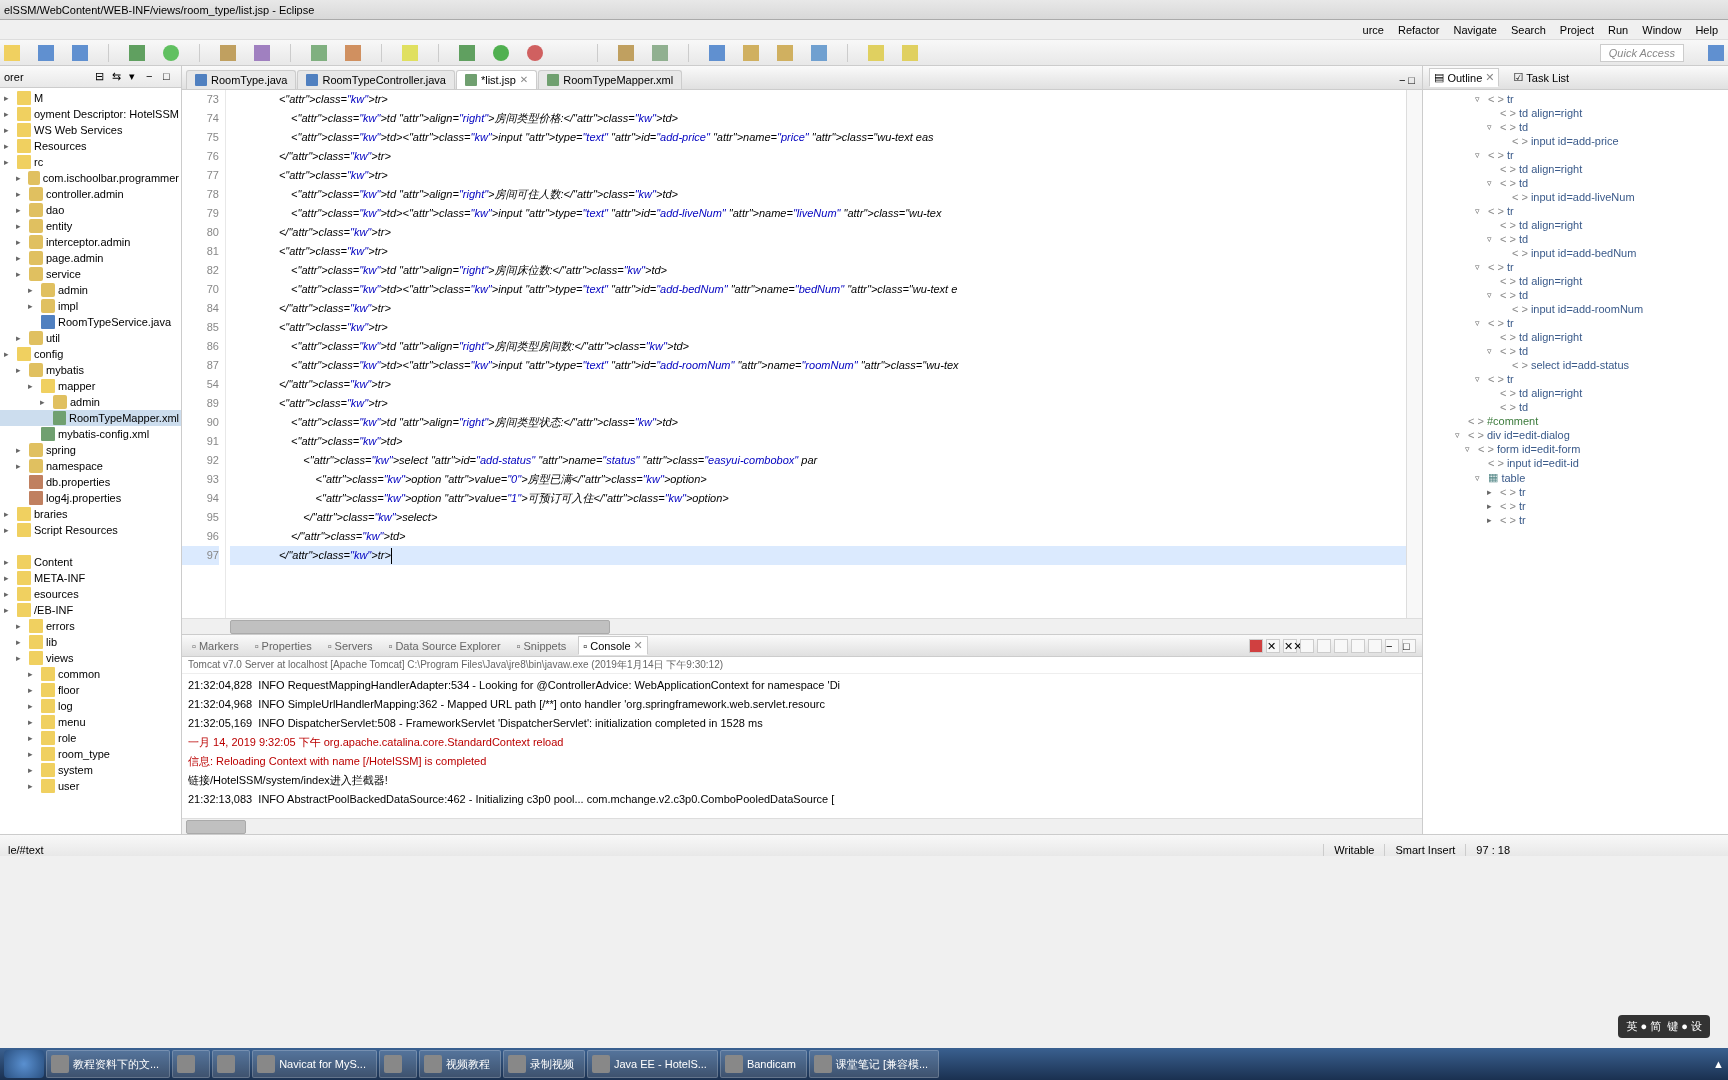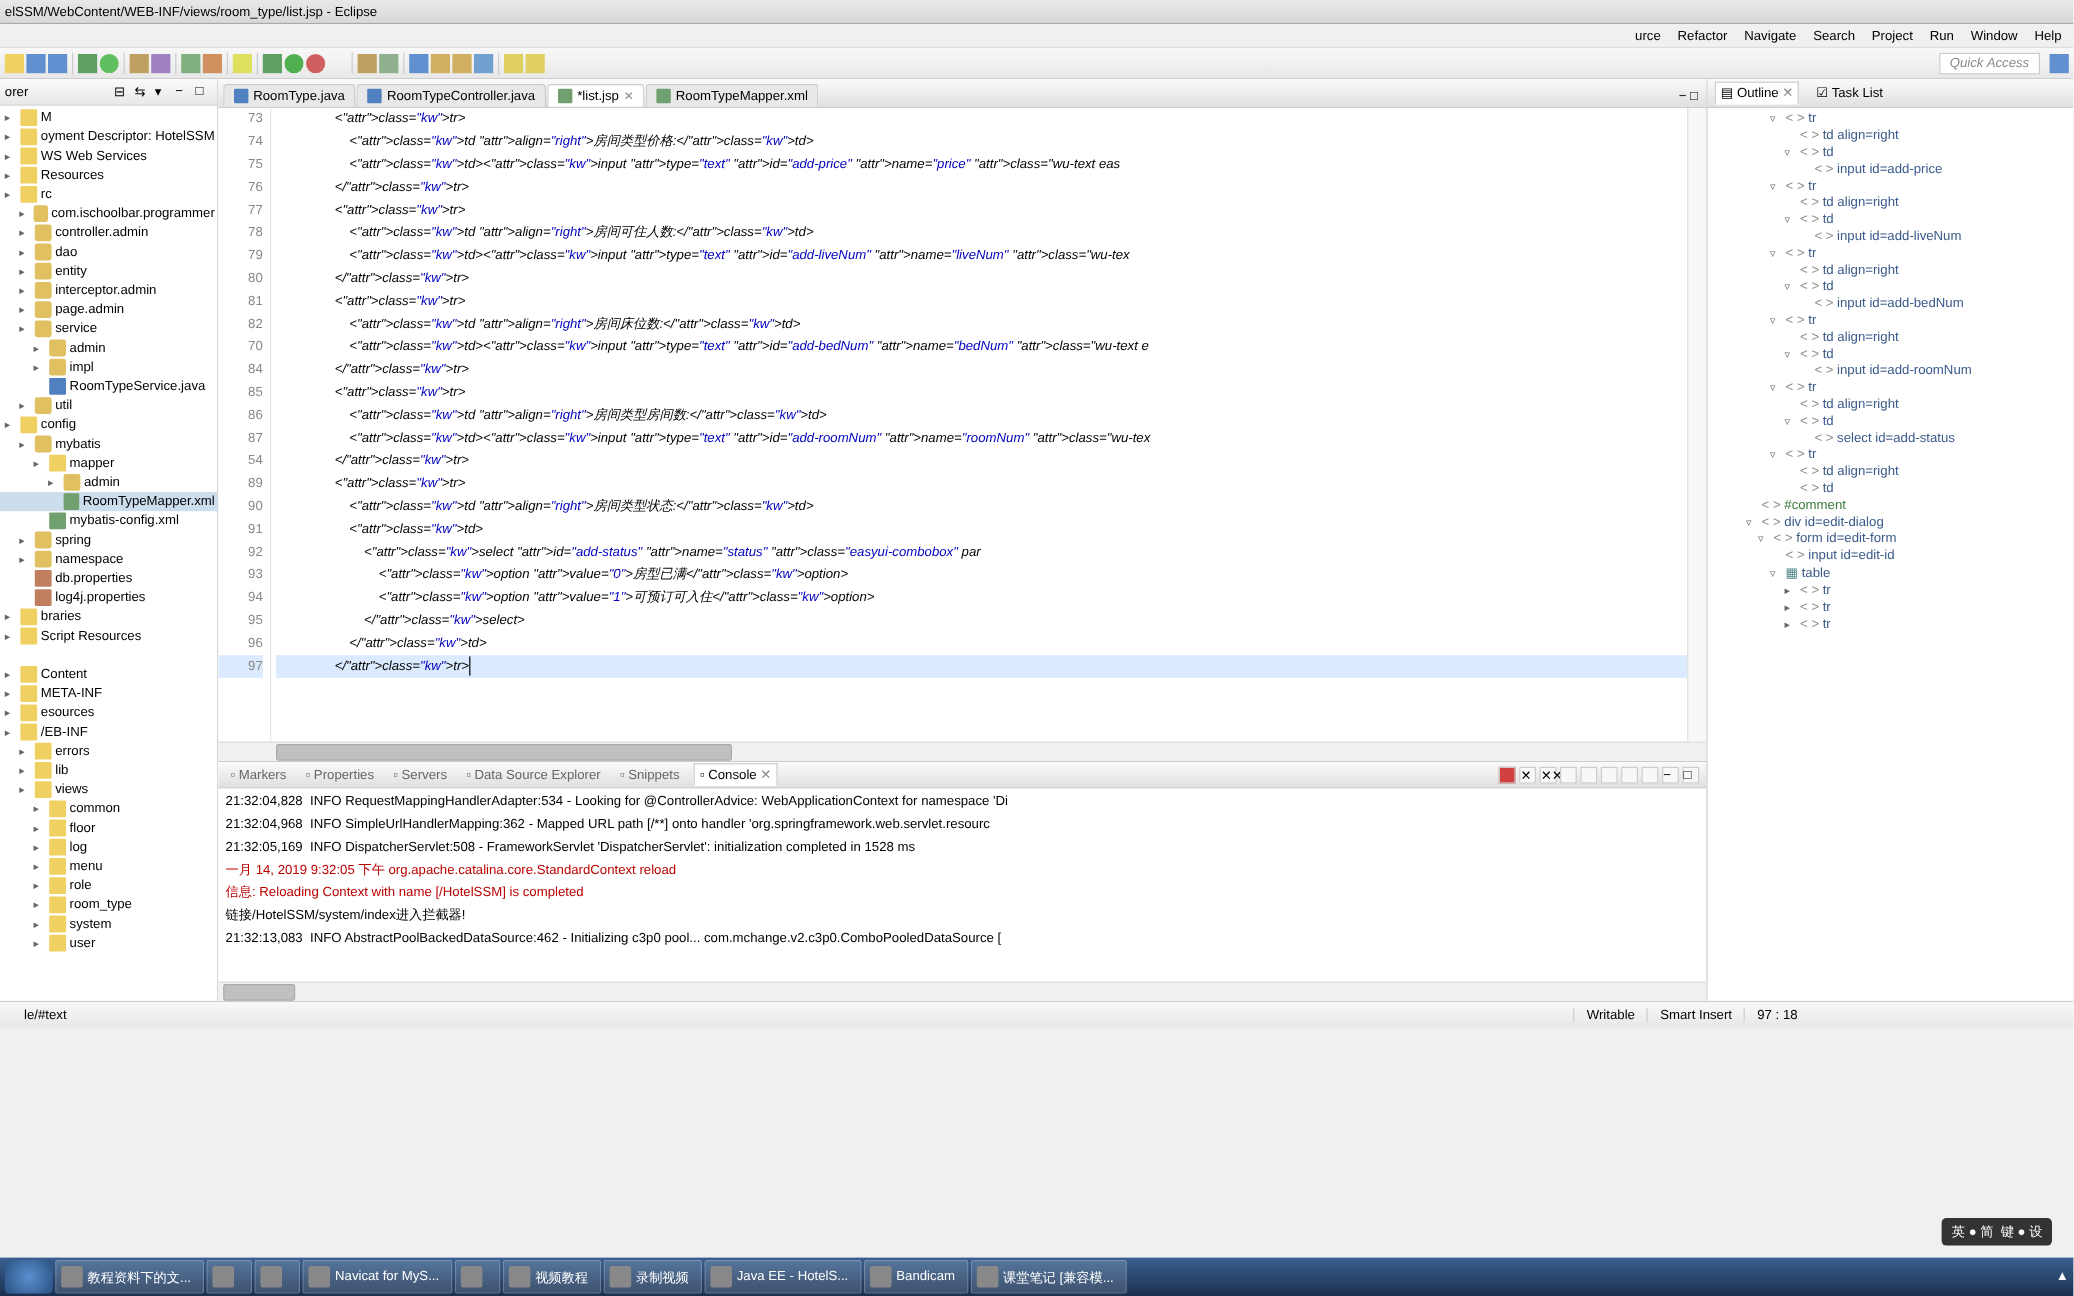--- a/index.html
+++ b/index.html
@@ -1,21 +1,21 @@
 <!DOCTYPE html>
 <html><head>
 <meta charset="utf-8">
 <style>
 * { margin:0; padding:0; box-sizing:border-box; font-family:"Segoe UI",Tahoma,sans-serif; font-size:11px; }
 body { background:#f0f0f0; width:1728px; height:1080px; overflow:hidden; position:relative; }
 .titlebar { height:20px; background:linear-gradient(#e8e8e8,#d8d8d8); display:flex; align-items:center; padding:0 4px; border-bottom:1px solid #aaa; }
 .titlebar-text { font-size:11px; }
 .menubar { height:20px; background:#f0f0f0; display:flex; align-items:center; padding:0 4px; gap:2px; border-bottom:1px solid #ddd;justify-content:flex-end; }
 .menubar span { padding:2px 6px; cursor:pointer; }
-.toolbar { height:26px; background:linear-gradient(#f8f8f8,#e8e8e8); display:flex; align-items:center; padding:0 4px; gap:2px; border-bottom:1px solid #ccc; }
+.toolbar { height:26px; background:linear-gradient(#f8f8f8,#e8e8e8); display:flex; align-items:center; padding:0 4px; gap:18px; border-bottom:1px solid #ccc; }
 .toolbar .tbtn { width:16px; height:16px; display:inline-block; border:1px solid transparent; }
 .toolbar .sep { width:1px; height:18px; background:#ccc; margin:0 2px; }
 .quick { margin-left:auto; background:#fff; border:1px solid #ccc; padding:2px 8px; font-style:italic; color:#888; }
 .body-area { display:flex; height:768px; }
 .left-panel { width:182px; background:#fff; border-right:1px solid #ccc; overflow:hidden; display:flex; flex-direction:column; }
 .view-tabs { height:22px; background:linear-gradient(#fafafa,#e8e8e8); display:flex; align-items:center; padding:0 4px; gap:3px; border-bottom:1px solid #ccc; justify-content:flex-end; }
 .view-tabs .icon { width:14px; height:14px; }
 .tree { flex:1; overflow:auto; padding:2px 0; font-size:11px; }
 .tree-item { padding:1px 2px 1px 4px; display:flex; align-items:center; gap:3px; white-space:nowrap; cursor:pointer; }
 .tree-item.selected { background:#cde; }
@@ -57,21 +57,21 @@
 .olcm { color:#3a7a3a; }
 .bottom-views { height:200px; border-top:1px solid #ccc; display:flex; flex-direction:column; background:#fff; }
 .bv-tabs { height:22px; background:linear-gradient(#fafafa,#e0e0e0); display:flex; align-items:center; padding:0 6px; gap:8px; border-bottom:1px solid #ccc; }
 .bv-tab { display:flex; align-items:center; gap:3px; padding:2px 4px; color:#666; }
 .bv-tab.active { background:#fff; border:1px solid #ccc; border-bottom-color:#fff; color:#000; }
 .bv-tools { margin-left:auto; display:flex; gap:3px; }
 .bv-tools .bt { width:14px; height:14px; border:1px solid #ccc; background:#f8f8f8; }
 .console-desc { padding:1px 6px; color:#666; font-size:10px; border-bottom:1px solid #eee; }
 .console-body { flex:1; overflow:auto; font-family:Consolas,monospace; font-size:13px; line-height:19px; padding:2px 6px; white-space:pre; }
 .console-body .red { color:#b00; }
-.statusbar { height:22px; background:linear-gradient(#f8f8f8,#e8e8e8); border-top:1px solid #ccc; display:flex; align-items:center; padding:0 20px; font-size:11px; }
+.statusbar { height:22px; background:linear-gradient(#f8f8f8,#e8e8e8); border-top:1px solid #ccc; display:flex; align-items:flex-end; padding:0 8px; font-size:11px; }
 .statusbar .sf { border-left:1px solid #ccc; padding:0 10px; }
 .taskbar { position:absolute; bottom:0; left:0; right:0; height:32px; background:linear-gradient(#3a6090,#1a3050); display:flex; align-items:center; padding:0 4px; gap:2px; }
 .taskbar .start { width:40px; height:28px; background:radial-gradient(circle,#5a90d0,#2a5080); border-radius:4px; }
 .tb-item { height:28px; padding:0 10px 0 4px; background:rgba(255,255,255,0.15); border:1px solid rgba(255,255,255,0.2); border-radius:2px; display:flex; align-items:center; gap:4px; color:#fff; font-size:11px; min-width:30px; }
 .tb-item .ticon { width:18px; height:18px; background:#888; border-radius:2px; }
 .tb-tray { margin-left:auto; display:flex; align-items:center; gap:4px; color:#fff; }
 .ime-pop { position:absolute; right:18px; bottom:42px; padding:4px 8px; background:rgba(30,30,30,0.9); color:#fff; border-radius:4px; font-size:13px; display:flex; align-items:center; gap:6px; }
 </style>
 </head>
 <body>
@@ -452,20 +452,21 @@
           <span class="bt">✕✕</span>
           <span class="bt"></span>
           <span class="bt"></span>
           <span class="bt"></span>
           <span class="bt"></span>
           <span class="bt"></span>
           <span class="bt">−</span>
           <span class="bt">□</span>
         </div>
       </div>
+      <div class="console-desc">Tomcat v7.0 Server at localhost [Apache Tomcat] C:\Program Files\Java\jre8\bin\javaw.exe (2019年1月14日 下午9:30:12)</div>
       <div class="console-body" id="console-body"><div>21:32:04,828  INFO RequestMappingHandlerAdapter:534 - Looking for @ControllerAdvice: WebApplicationContext for namespace 'Di</div><div>21:32:04,968  INFO SimpleUrlHandlerMapping:362 - Mapped URL path [/**] onto handler 'org.springframework.web.servlet.resourc</div><div>21:32:05,169  INFO DispatcherServlet:508 - FrameworkServlet 'DispatcherServlet': initialization completed in 1528 ms</div><div class="red">一月 14, 2019 9:32:05 下午 org.apache.catalina.core.StandardContext reload</div><div class="red">信息: Reloading Context with name [/HotelSSM] is completed</div><div>链接/HotelSSM/system/index进入拦截器!</div><div>21:32:13,083  INFO AbstractPoolBackedDataSource:462 - Initializing c3p0 pool... com.mchange.v2.c3p0.ComboPooledDataSource [ </div></div>
       <div class="hscroll">
         <div class="thumb" style="left:4px;width:60px"></div>
       </div>
     </div>
   </div>
 
   <div class="right-panel">
     <div class="right-tabs">
       <div class="rt active">

